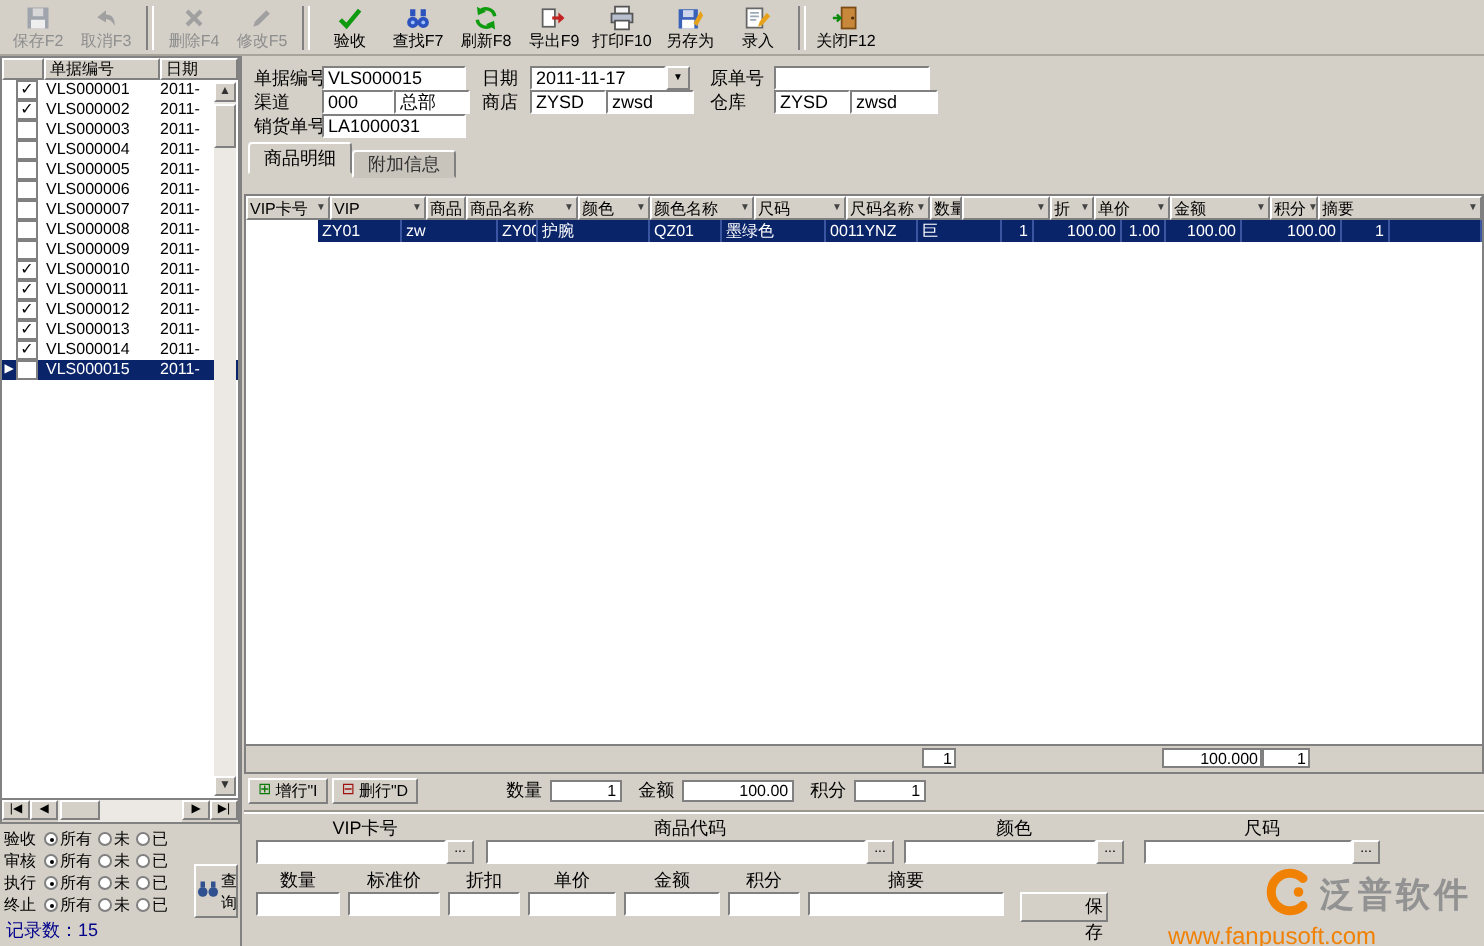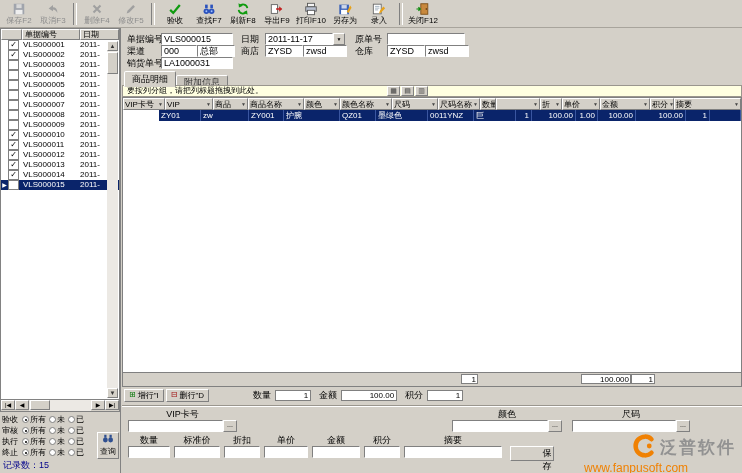--- a/index.html
+++ b/index.html
@@ -46,21 +46,21 @@
   .nbtn{width:14px;height:10px;font-size:6px;line-height:9px;text-align:center;}
   .ntrack{flex:1;background:#ece9e4;position:relative;}
   .nthumb{position:absolute;left:1px;top:0;width:20px;height:10px;}
   .filters{position:absolute;top:386px;left:2px;width:117px;}
   .frow{display:flex;height:11px;align-items:center;font-size:8px;}
   .flabel{width:20px;white-space:nowrap;}
   .fopt{display:flex;align-items:center;margin-right:3px;}
   .radio{width:7px;height:7px;border:1px solid #808080;border-radius:50%;background:#fff;margin-right:1px;position:relative;box-sizing:border-box;flex:none;}
   .radio.on::after{content:"";position:absolute;left:1.5px;top:1.5px;width:2.5px;height:2.5px;background:#000;border-radius:50%;}
   .fopt em{font-style:normal;white-space:nowrap;}
-  .search-btn{position:absolute;top:404px;left:97px;width:22px;height:27px;display:flex;flex-direction:column;
+  .search-btn{position:absolute;top:404px;left:97px;width:22px;height:27px;display:flex;flex-direction:row;
     align-items:center;justify-content:center;font-size:8px;gap:1px;}
   .record-count{position:absolute;bottom:1px;left:3px;font-size:9px;color:#00008b;}
 
   
   .main{position:absolute;top:28px;left:122px;right:0;bottom:0;}
   .frm{position:absolute;left:5px;height:12px;display:flex;align-items:center;}
   #frow1{top:5px;}#frow2{top:17px;}#frow3{top:29px;}
   .flab{font-size:9px;white-space:nowrap;flex:none;}
   .w34{width:34px;}.w24{width:24px;}.w32{width:32px;}
   .sp6{width:6px;flex:none;}.sp8{width:8px;flex:none;}.sp10{width:10px;flex:none;}
@@ -80,21 +80,21 @@
     border:1px solid #9a968e;box-sizing:border-box;font-size:8px;line-height:10px;padding-left:4px;}
   .gb-btns{position:absolute;left:264px;top:0;display:flex;gap:1px;}
   .gb-btn{width:13px;height:10px;font-size:7px;line-height:8px;text-align:center;color:#444;}
 
   .grid{position:absolute;top:69px;left:0;right:0;height:290px;border:1px solid #808080;background:#fff;box-sizing:border-box;}
   .ghead{display:flex;height:12px;}
   .gh{background:#d4d0c8;border:1px solid;border-color:#fff #808080 #808080 #fff;box-sizing:border-box;
     font-size:8px;line-height:9px;padding:0 1px;overflow:hidden;white-space:nowrap;
     display:flex;align-items:center;justify-content:space-between;flex:none;}
   .gh .farr{font-style:normal;font-size:5px;color:#444;flex:none;margin-left:1px;}
-  .c0{width:42px;}.c1{width:48px;}.c2{width:35px;align-items:center;}.c3{width:56px;}.c4{width:36px;}.c5{width:52px;}
+  .c0{width:42px;}.c1{width:48px;}.c2{width:20px;align-items:center;}.c3{width:56px;}.c4{width:36px;}.c5{width:52px;}
   .c6{width:46px;}.c7{width:42px;}.c8{width:16px;}.c9{width:44px;}.c10{width:22px;}.c11{width:38px;}
   .c12{width:50px;}.c13{width:24px;}.c14{flex:1 !important;min-width:0;}
   .gbody{position:absolute;top:12px;bottom:13px;left:0;right:0;overflow:hidden;background:#fff;margin-left:36px;}
   .grow{display:flex;height:11px;}
   .gc{box-sizing:border-box;font-size:8px;line-height:11px;padding:0 2px;overflow:hidden;white-space:nowrap;
     border-right:1px solid #d8d8d8;flex:none;}
   .grow.selected{background:#0a246a;color:#fff;}
   .grow.selected .gc{border-right-color:#3a56a0;}
   .num{text-align:right;}
   .gfoot{position:absolute;bottom:0;left:0;right:0;height:13px;background:#d4d0c8;border-top:1px solid #808080;}
@@ -519,28 +519,20 @@
 
   <div class="frm" id="frow3">
     <span class="flab w34">销货单号</span>
     <input class="tin" style="width: 72px;" value="LA1000031">
   </div>
 
   <div class="tabbar">
     <span class="tab active">商品明细</span><span class="tab inactive">附加信息</span>
   </div>
 
-  <div class="groupbar">
-    <span>要按列分组，请把列标题拖拽到此处。</span>
-    <span class="gb-btns">
-      <span class="gb-btn raised">▦</span>
-      <span class="gb-btn raised">▤</span>
-      <span class="gb-btn raised">▥</span>
-    </span>
-  </div>
 
   <div class="grid">
     <div class="ghead">
       <div class="gh c0">
           <span>VIP卡号</span>
           <i class="farr">▼</i>
         </div>
       <div class="gh c1">
           <span>VIP</span>
           <i class="farr">▼</i>
@@ -644,20 +636,27 @@
   </div>
 
   <div class="editor">
     <div class="eg" id="eg-vip">
       <span class="elab">VIP卡号</span>
       <span class="erow">
         <input class="tin" style="">
         <span class="browse raised">...</span>
       </span>
     </div>
+    <div class="eg" id="eg-prod">
+      <span class="elab">商品代码</span>
+      <span class="erow">
+        <input class="tin" style="">
+        <span class="browse raised">...</span>
+      </span>
+    </div>
     <div class="eg" id="eg-color">
       <span class="elab">颜色</span>
       <span class="erow">
         <input class="tin" style="">
         <span class="browse raised">...</span>
       </span>
     </div>
     <div class="eg" id="eg-size">
       <span class="elab">尺码</span>
       <span class="erow">

